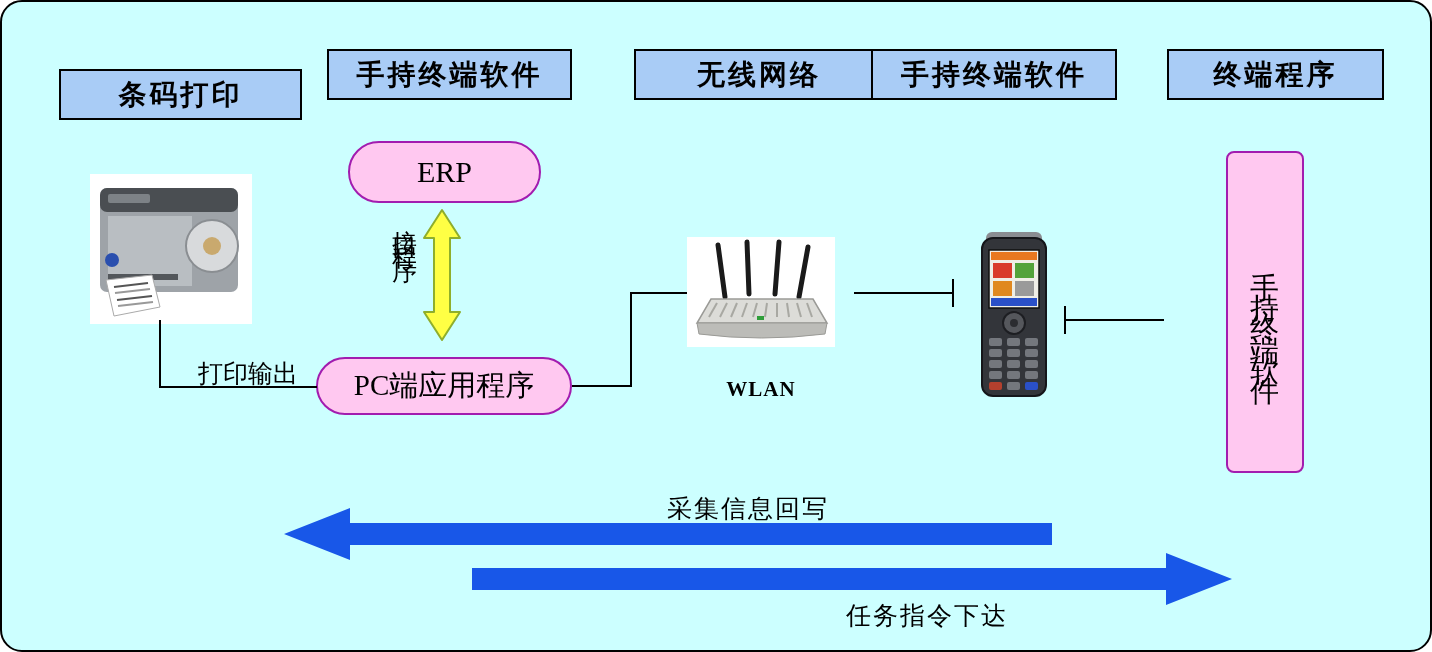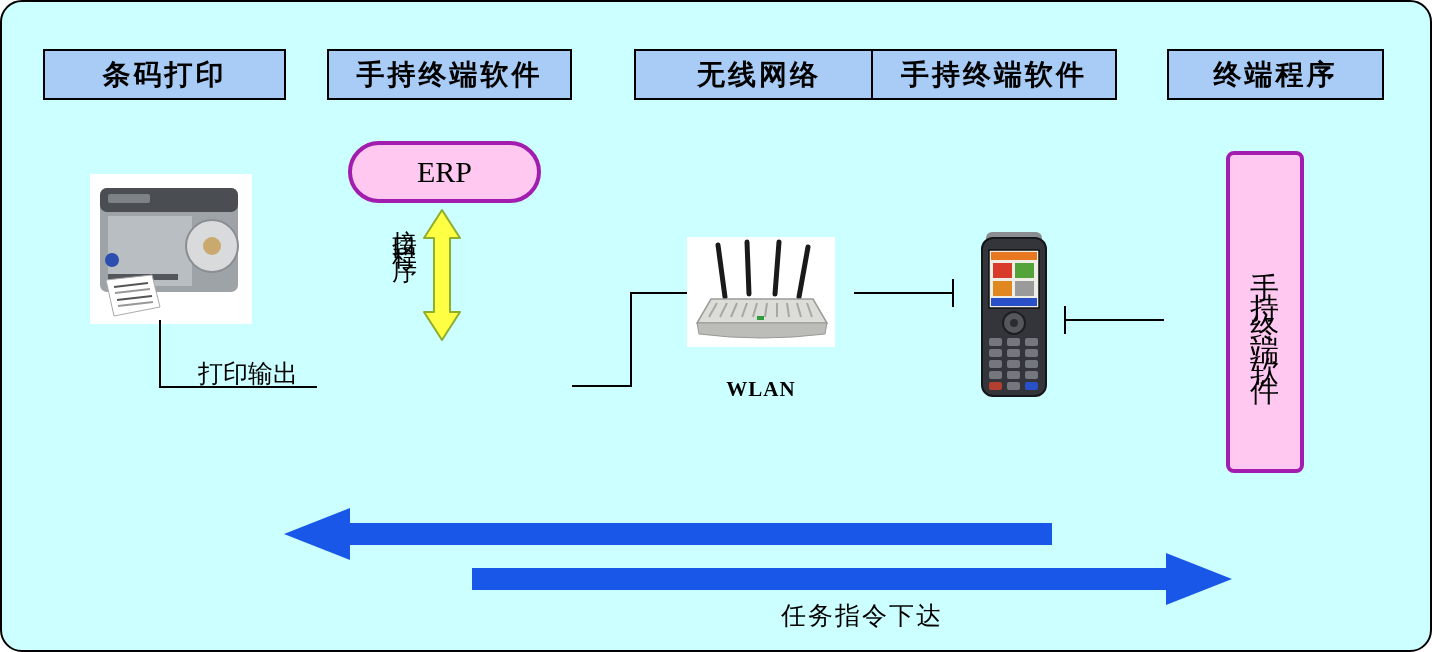--- a/index.html
+++ b/index.html
@@ -13,42 +13,42 @@
   }
 
   .header-box {
     position:absolute; top:47px; height:51px;
     background:#a9ccf6; border:2px solid #000;
     display:flex; align-items:center; justify-content:center;
     font-size:28px; font-weight:bold; letter-spacing:3px;
   }
 
   .pill {
-    position:absolute; background:#ffc8f0; border:4px solid #a21caf;
+    position:absolute; background:#ffc8f0; border:2px solid #a21caf;
     display:flex; align-items:center; justify-content:center;
   }
 
   .line { position:absolute; background:#000; }
 
   .label { position:absolute; font-size:25px; }
 
   .vtext {
     writing-mode:vertical-rl; text-orientation:upright;
   }
 
   .flow-label { position:absolute; text-align:center; font-size:25px; letter-spacing:2px; }
 
   svg { display:block; }
 </style>
 </head>
 <body>
 
 <div class="canvas">
 
-  <div class="header-box" style="left:41px;  width:243px;">
+  <div class="header-box" style="left:57px;  width:243px;margin-top:20px;">
     <span>条码打印</span>
   </div>
   <div class="header-box" style="left:325px; width:245px;">
     <span>手持终端软件</span>
   </div>
   <div class="header-box" style="left:632px; width:250px;">
     <span>无线网络</span>
   </div>
   <div class="header-box" style="left:869px; width:246px;">
     <span>手持终端软件</span>
@@ -81,20 +81,23 @@
   </div>
 
   <div class="vtext" style="position:absolute; left:386px; top:208px; height:140px; font-size:25px; letter-spacing:9px;">接口程序</div>
 
   <div style="position:absolute; left:418px; top:206px;">
     <svg width="44" height="134" viewBox="0 0 44 134">
       <polygon points="22,2 40,30 30,30 30,104 40,104 22,132 4,104 14,104 14,30 4,30" fill="#ffff44" stroke="#8fae2b" stroke-width="2" stroke-linejoin="round"></polygon>
     </svg>
   </div>
 
+  <div class="pill" style="left:314px; top:355px; width:256px; height:58px; border-radius:29px; font-size:29px;">
+    <span>PC端应用程序</span>
+  </div>
 
   <div class="label" style="left:196px; top:339px;margin-top:16px;">打印输出</div>
 
   <div class="line" style="left:157px; top:318px; width:2px; height:68px;"></div>
   <div class="line" style="left:157px; top:384px; width:158px; height:2px;"></div>
 
   <div class="line" style="left:570px; top:383px; width:60px; height:2px;"></div>
   <div class="line" style="left:628px; top:290px; width:2px; height:95px;"></div>
   <div class="line" style="left:628px; top:290px; width:57px; height:2px;"></div>
 
@@ -161,26 +164,27 @@
       <rect x="9" y="152" width="13" height="8" rx="2" fill="#b3402e"></rect>
       <rect x="45" y="152" width="13" height="8" rx="2" fill="#2a50c8"></rect>
     </svg>
   </div>
 
   <div class="line" style="left:1062px; top:304px; width:2px; height:28px;"></div>
   <div class="line" style="left:1062px; top:317px; width:100px; height:2px;"></div>
 
   <div class="pill vtext" style="left:1224px; top:149px; width:78px; height:322px; border-radius:8px; font-size:29px; letter-spacing:21px;">手持终端软件</div>
 
+  <div class="flow-label" style="left:600px; top:490px; width:292px;">采集信息回写</div>
   <div style="position:absolute; left:278px; top:502px;">
     <svg width="776" height="60" viewBox="0 0 776 60">
       <polygon points="4,30 70,4 70,19 772,19 772,41 70,41 70,56" fill="#1857e8"></polygon>
     </svg>
   </div>
 
   <div style="position:absolute; left:466px; top:547px;">
     <svg width="768" height="60" viewBox="0 0 768 60">
       <polygon points="764,30 698,4 698,19 4,19 4,41 698,41 698,56" fill="#1857e8"></polygon>
     </svg>
   </div>
-  <div class="flow-label" style="left:714px; top:597px; width:292px;">任务指令下达</div>
+  <div class="flow-label" style="left:714px; top:597px; width:292px;text-align:right;">任务指令下达</div>
 
 </div>
 
 </body></html>

